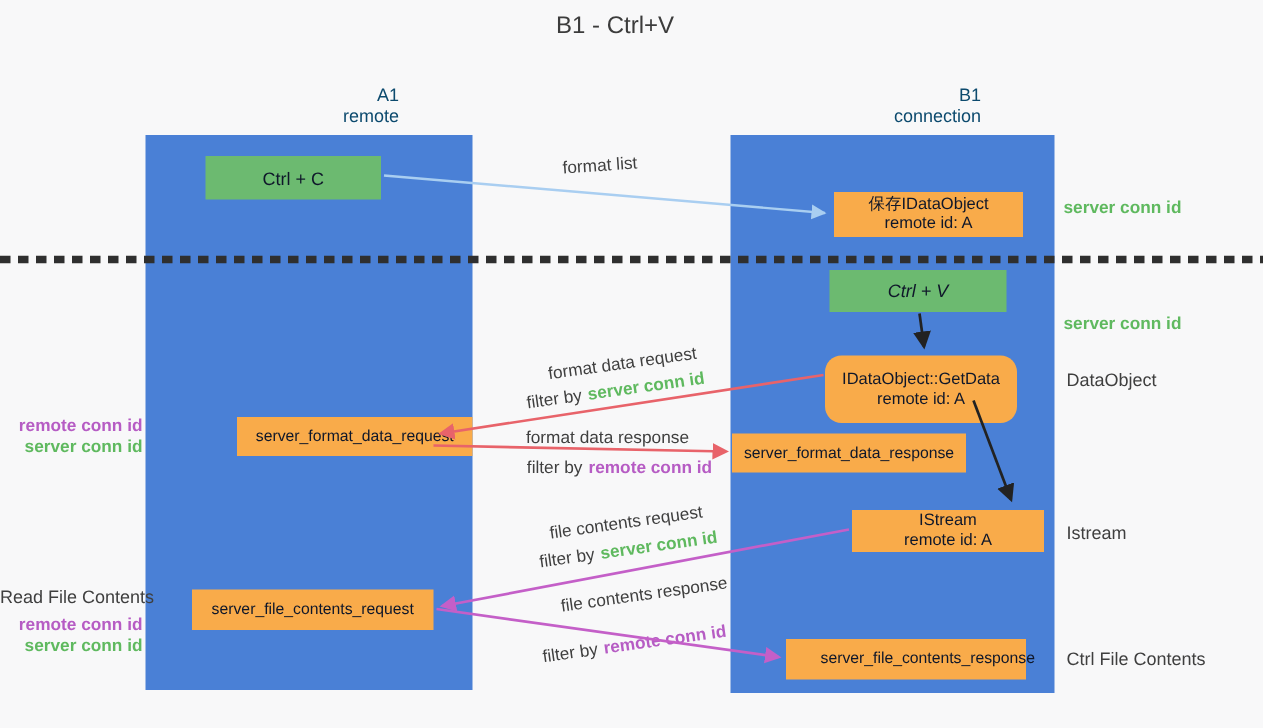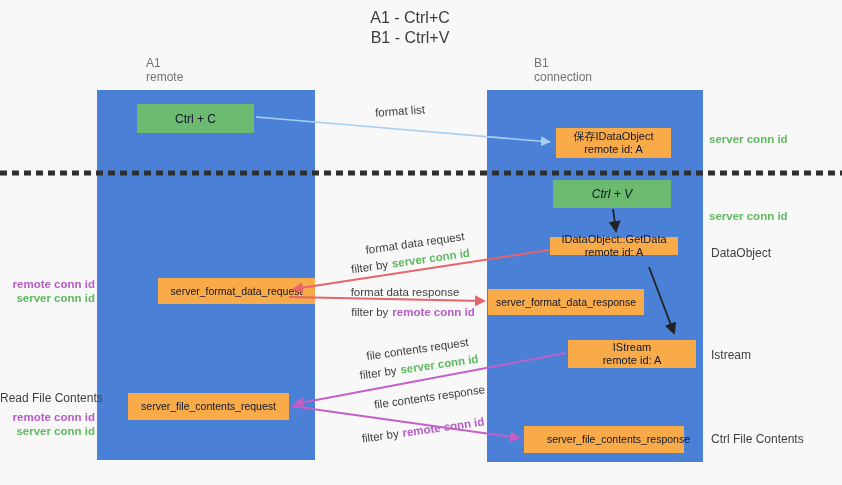--- a/index.html
+++ b/index.html
@@ -16,35 +16,35 @@
   .title {
     left: 320px; top: 8px; width: 180px;
     text-align: center; font-size: 16px; line-height: 20px; color: #3c3c3c;
   }
   .lane {
     background: #4a80d6;
   }
   .lane-left  { left: 97px;  top: 90px; width: 218px; height: 370px; }
   .lane-right { left: 487px; top: 90px; width: 216px; height: 372px; }
   .lane-header {
-    text-align: left; font-size: 12px; line-height: 14px; color: #737373;
+    text-align: right; font-size: 12px; line-height: 14px; color: #0c4a6e;
   }
   .hdr-left  { left: 146px; top: 56px; width: 120px; }
   .hdr-right { left: 534px; top: 56px; width: 120px; }
   .node {
     display: flex; flex-direction: column; align-items: center; justify-content: center;
     color: #0f172a; text-align: center; white-space: nowrap;
   }
   .green-node  { background: #6cba70; font-size: 12px; }
   .orange-node { background: #f9ab4a; font-size: 11px; line-height: 13px; }
   .orange-node.one-line { font-size: 10.5px; }
   .n-ctrl-c  { left: 137px; top: 104px; width: 117px; height: 29px; }
-  .n-save    { left: 556px; top: 128px; width: 115px; height: 30px; }
+  .n-save    { left: 556px; top: 128px; width: 126px; height: 30px; }
   .n-ctrl-v  { left: 553px; top: 180px; width: 118px; height: 28px; font-style: italic; }
-  .n-getdata { left: 550px; top: 237px; width: 128px; height: 18px; }
+  .n-getdata { left: 550px; top: 237px; width: 128px; height: 45px; border-radius: 11px; }
   .n-sfdreq  { left: 130px; top: 278px; width: 157px; height: 26px; margin-left: 28px; }
   .n-sfdresp { left: 488px; top: 289px; width: 156px; height: 26px; }
   .n-istream { left: 568px; top: 340px; width: 128px; height: 28px; }
   .n-sfcreq  { left: 128px; top: 393px; width: 161px; height: 27px; }
   .n-sfcresp { left: 524px; top: 426px; width: 160px; height: 27px; padding-left: 29px; }
   .flow-label {
     font-size: 11.5px; color: #3f3f3f; text-align: center; white-space: nowrap;
   }
   .rot { transform: rotate(-8deg); }
   .rot5 { transform: rotate(-4deg); }
@@ -55,21 +55,20 @@
   .side-right { text-align: left; }
   .side-left  { width: 95px; text-align: right; }
   .svg-layer { position: absolute; left: 0; top: 0; pointer-events: none; }
 </style>
 </head>
 <body>
 
 <div class="canvas">
 
   <div class="abs title">
-    <div>A1 - Ctrl+C</div>
     <div>B1 - Ctrl+V</div>
   </div>
 
   <div class="abs lane-header hdr-left">
     <div>A1</div>
     <div>remote</div>
   </div>
   <div class="abs lane-header hdr-right">
     <div>B1</div>
     <div>connection</div>

